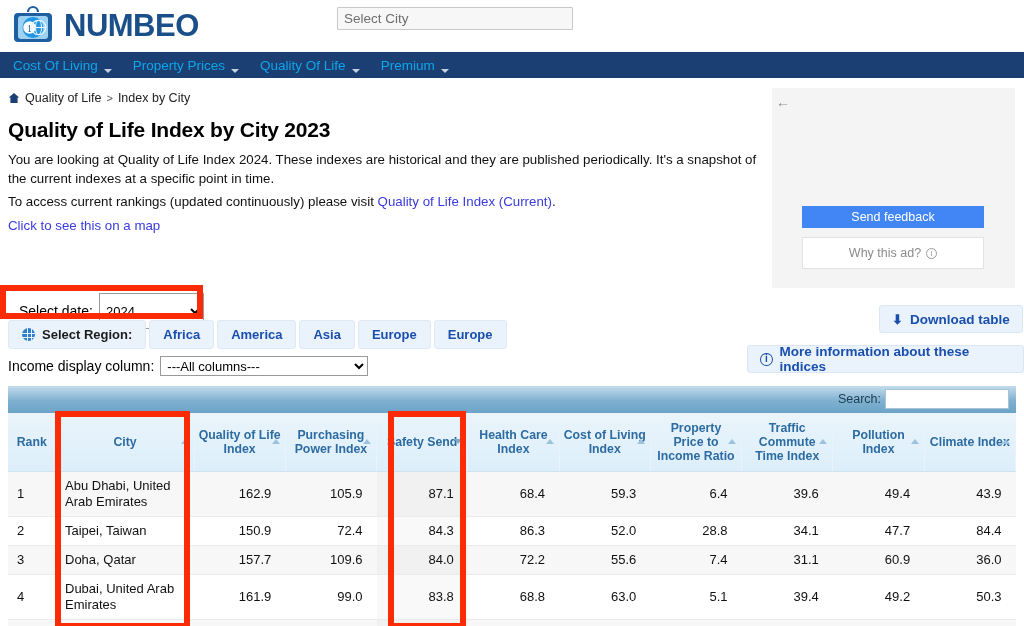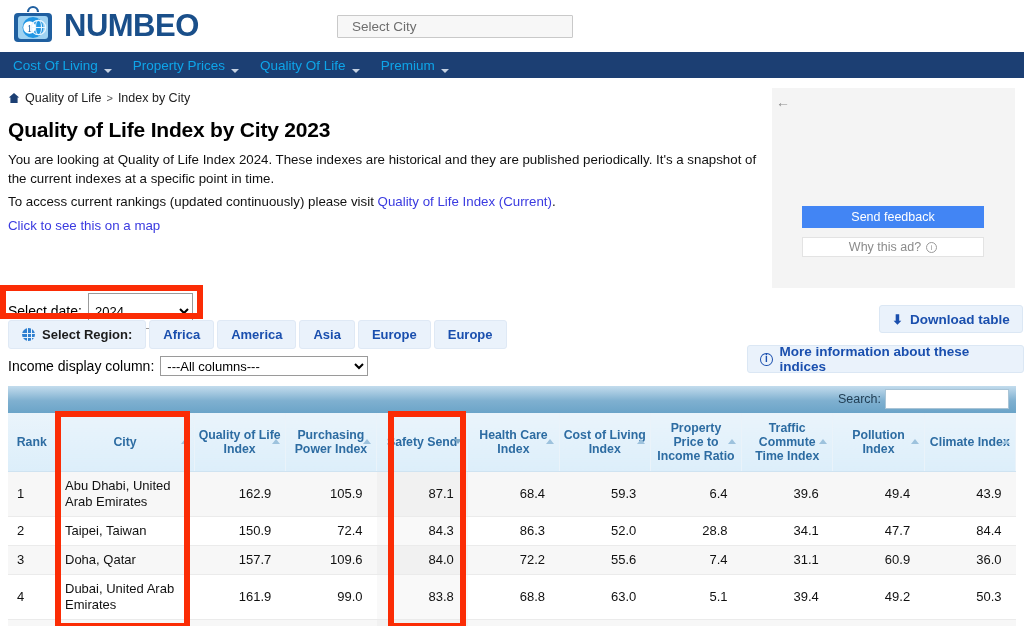--- a/index.html
+++ b/index.html
@@ -13,23 +13,23 @@
   }
   #page { position: relative; width: 1024px; height: 626px; background:#fff; }
 
   
   .topbar { position:absolute; left:0; top:0; width:1024px; height:52px; background:#fff; }
   .logo-wrap { position:absolute; left:10px; top:2px; display:flex; align-items:center; gap:8px; }
   .logo-mark { width:46px; height:46px; position:relative; }
   .logo-text { font-size:31px; font-weight:bold; color:#1a4f8a; letter-spacing:-0.5px; line-height:1; }
 
   .city-search {
-    position:absolute; left:337px; top:15px; width:236px; height:23px;
+    position:absolute; left:337px; top:7px; width:236px; height:23px;
     border:1px solid #c9c9c9; background:#f7f7f7; font-size:13.5px;
-    color:#666; padding:2px 14px; font-family:"Liberation Sans", sans-serif;
+    color:#666; padding:2px 6px; font-family:"Liberation Sans", sans-serif;
     border-radius:1px;
   }
   .city-search::placeholder { color:#6e6e6e; opacity:1; }
 
   
   .nav { position:absolute; left:0; top:52px; width:1024px; height:26px;
          background:#1c3f73; display:flex; align-items:center; padding-left:13px; }
   .nav-item { color:#0ea5e9; font-size:13.5px; padding:0 9px 0 0; margin-right:12px;
               display:flex; align-items:flex-end; gap:6px; cursor:pointer; white-space:nowrap; }
   .caret { width:0;height:0;border-left:4px solid transparent;border-right:4px solid transparent;
@@ -55,29 +55,29 @@
   
   .ad-panel { position:absolute; left:772px; top:88px; width:243px; height:200px;
               background:#f4f4f4; }
   .ad-back { position:absolute; left:4px; top:6px; font-size:14px; color:#8d8d8d; }
   .ads-by { position:absolute; left:0; top:13px; width:243px; text-align:center;
             font-size:14px; color:#8b8b8b; }
   .ads-by .g { font-size:16px; color:#8b8b8b; letter-spacing:-0.3px; }
   .send-fb { position:absolute; left:30px; top:118px; width:182px; height:22px;
              background:#4285f4; color:#fff; font-size:12.5px; border:0;
              font-family:"Liberation Sans",sans-serif; cursor:pointer; }
-  .why-ad { position:absolute; left:30px; top:149px; width:182px; height:20px;
+  .why-ad { position:absolute; left:30px; top:149px; width:182px; height:32px;
             background:#fff; color:#8b8b8b; font-size:12.5px; border:1px solid #e3e3e3;
             font-family:"Liberation Sans",sans-serif; display:flex; align-items:center;
             justify-content:center; gap:5px; cursor:pointer; }
   .i-circ { display:inline-block; width:11px; height:11px; border:1px solid #9a9a9a;
             border-radius:50%; font-size:8px; line-height:9px; text-align:center; color:#9a9a9a; }
 
   
-  .date-row { position:absolute; left:8px; top:293px; display:flex; align-items:center; gap:6px;
+  .date-row { position:absolute; left:19px; top:293px; display:flex; align-items:center; gap:6px;
               font-size:14px; color:#000; }
   .date-sel { width:105px; height:36px; font-size:13px; border:1px solid #9a9a9a;
               background:#fff; font-family:"Liberation Sans",sans-serif; padding-left:2px; }
 
   
   .region-row { position:absolute; left:8px; top:320px; display:flex; gap:3px; }
   .reg-btn { background:#eaf2fb; border:1px solid #dfe9f5; border-radius:3px;
              height:29px; display:flex; align-items:center; padding:0 13px;
              font-size:13px; font-weight:bold; color:#1a4fae; cursor:pointer; white-space:nowrap; }
   .reg-label { color:#1c1c1c; gap:7px; }

